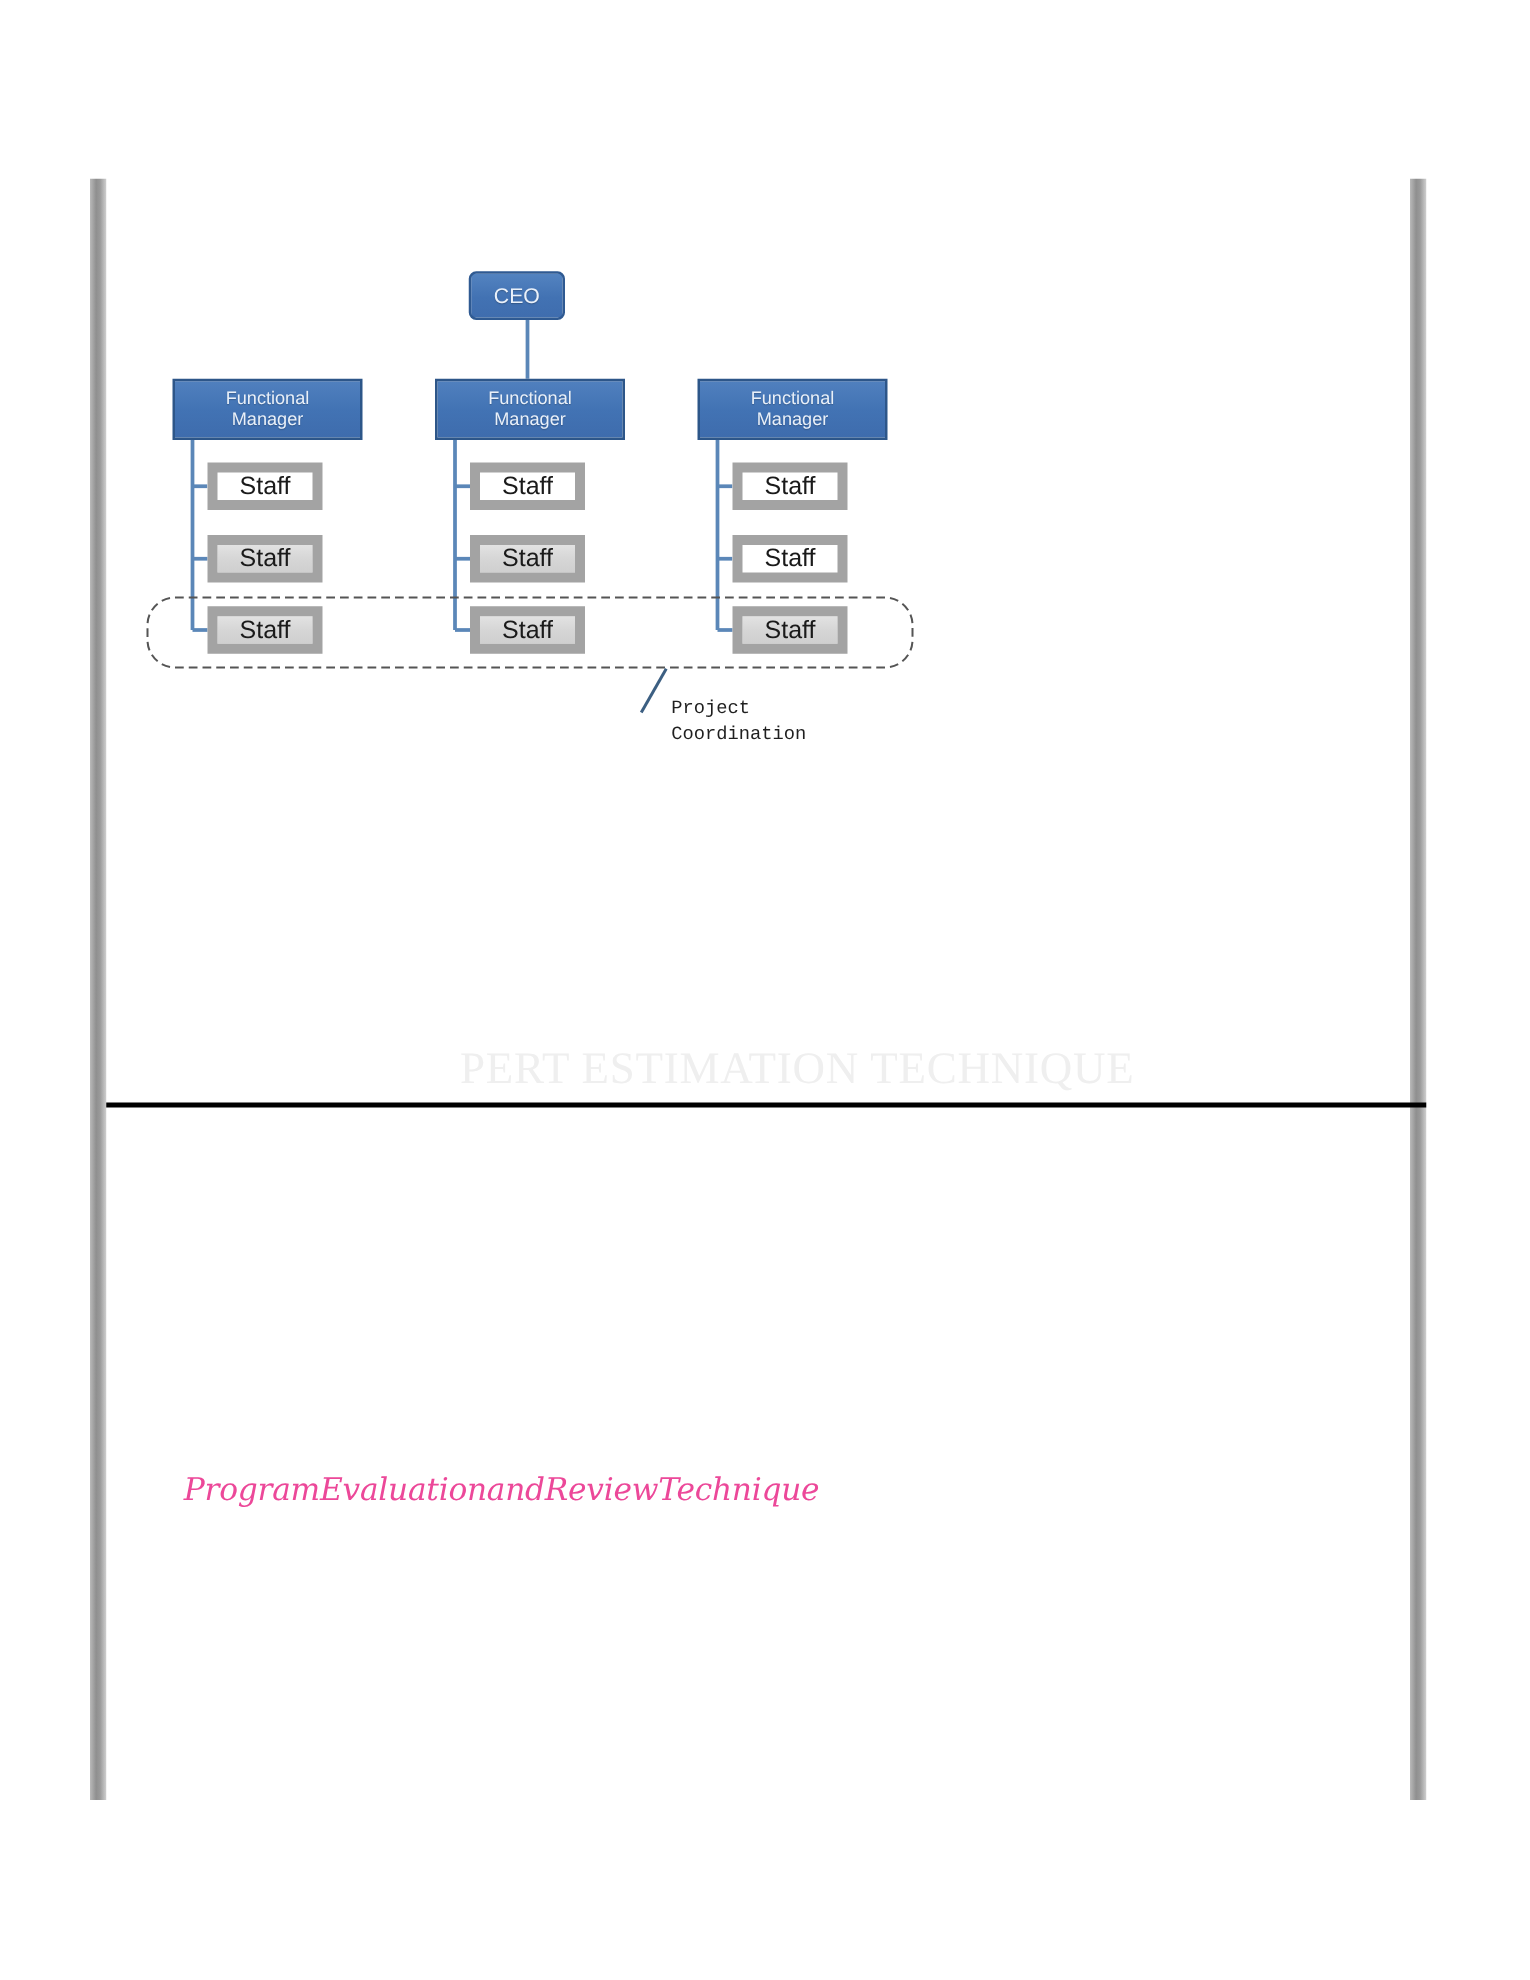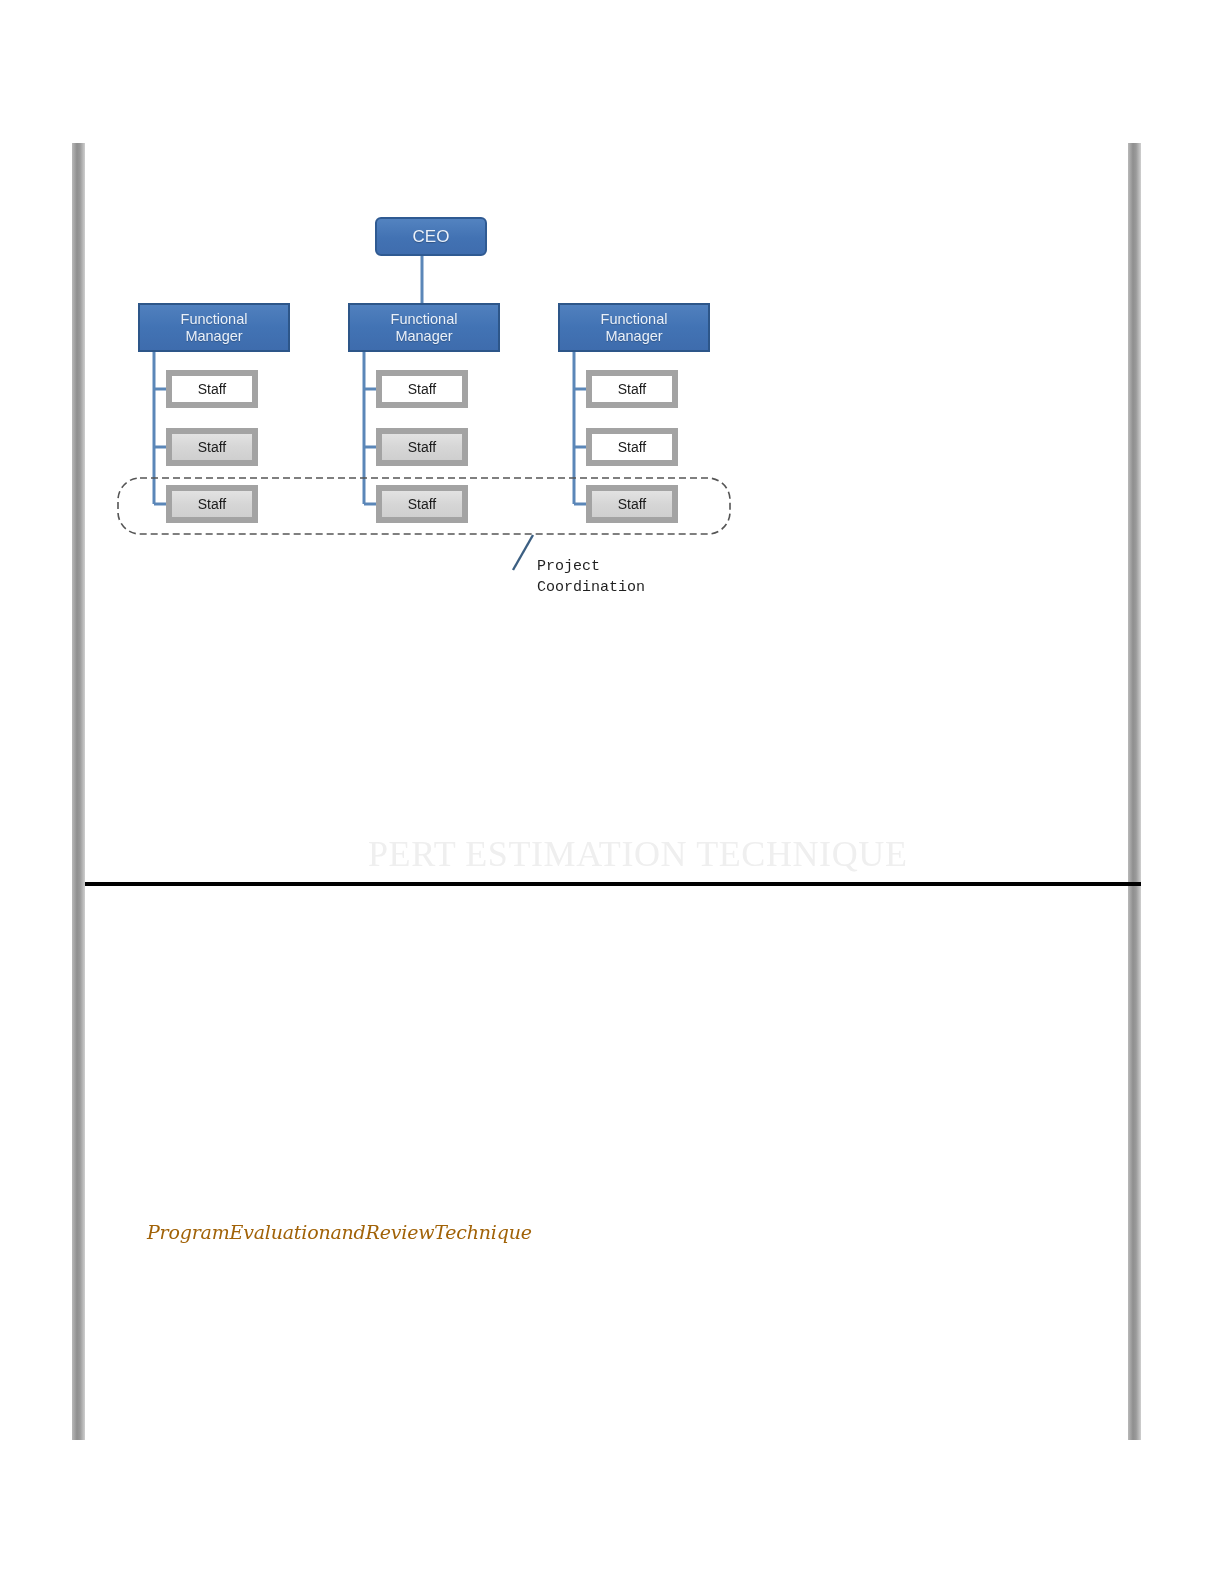--- a/index.html
+++ b/index.html
@@ -49,25 +49,24 @@
     user-select: none;
   }
 
   
   .math-caption {
     position: absolute;
     left: 147px;
     top: 1177px;
     font-family: "DejaVu Serif", serif;
     font-style: italic;
-    font-size: 19px;
-    color: #a16207;
+    font-size: 25px;
+    color: #ec4899;
     white-space: nowrap;
     letter-spacing: -0.2px;
-    margin-top: 44px;
   }
 
   
   .orgchart {
     position: absolute;
     left: 0;
     top: 0;
     width: 800px;
     height: 640px;
   }
@@ -95,23 +94,23 @@
 
   .node-manager {
     background: linear-gradient(to bottom, #5080be 0%, #4273b4 50%, #3e6cad 100%);
     border: 2px solid #2d5689;
     color: #e9f0f9;
     font-size: 14.5px;
     text-shadow: 0 1px 1px rgba(0,0,0,.22);
   }
 
   .node-staff {
-    border: 6px solid #a3a3a3;
+    border: 8px solid #a3a3a3;
     color: #1a1a1a;
-    font-size: 14px;
+    font-size: 20px;
   }
   .node-staff.fill-white {
     background: #ffffff;
   }
   .node-staff.fill-gray {
     background: linear-gradient(to bottom, #e2e2e2 0%, #d6d6d6 50%, #cfcfcf 100%);
   }
 
   .coord-label {
     position: absolute;
@@ -156,21 +155,21 @@
       <line x1="574" y1="389" x2="586" y2="389" stroke="#5b87b8" stroke-width="3"></line>
       <line x1="574" y1="447" x2="586" y2="447" stroke="#5b87b8" stroke-width="3"></line>
       <line x1="574" y1="504" x2="586" y2="504" stroke="#5b87b8" stroke-width="3"></line>
     </g>
 
     <rect x="118" y="478" width="612" height="56" rx="22" ry="22" fill="none" stroke="#555555" stroke-width="1.6" stroke-dasharray="7 4"></rect>
 
     <line x1="513" y1="570" x2="533" y2="535" stroke="#3c5f82" stroke-width="2.4"></line>
   </svg>
 
-  <div class="node node-ceo" style="left:375px; top:217px; width:112px; height:39px;">
+  <div class="node node-ceo" style="left:375px; top:217px; width:77px; height:39px;">
     <span>CEO</span>
   </div>
 
   <div class="node node-manager" style="left:138px; top:303px; width:152px; height:49px;">
     <span style="white-space:pre-line">Functional
 Manager</span>
   </div>
   <div class="node node-manager" style="left:348px; top:303px; width:152px; height:49px;">
     <span style="white-space:pre-line">Functional
 Manager</span>

